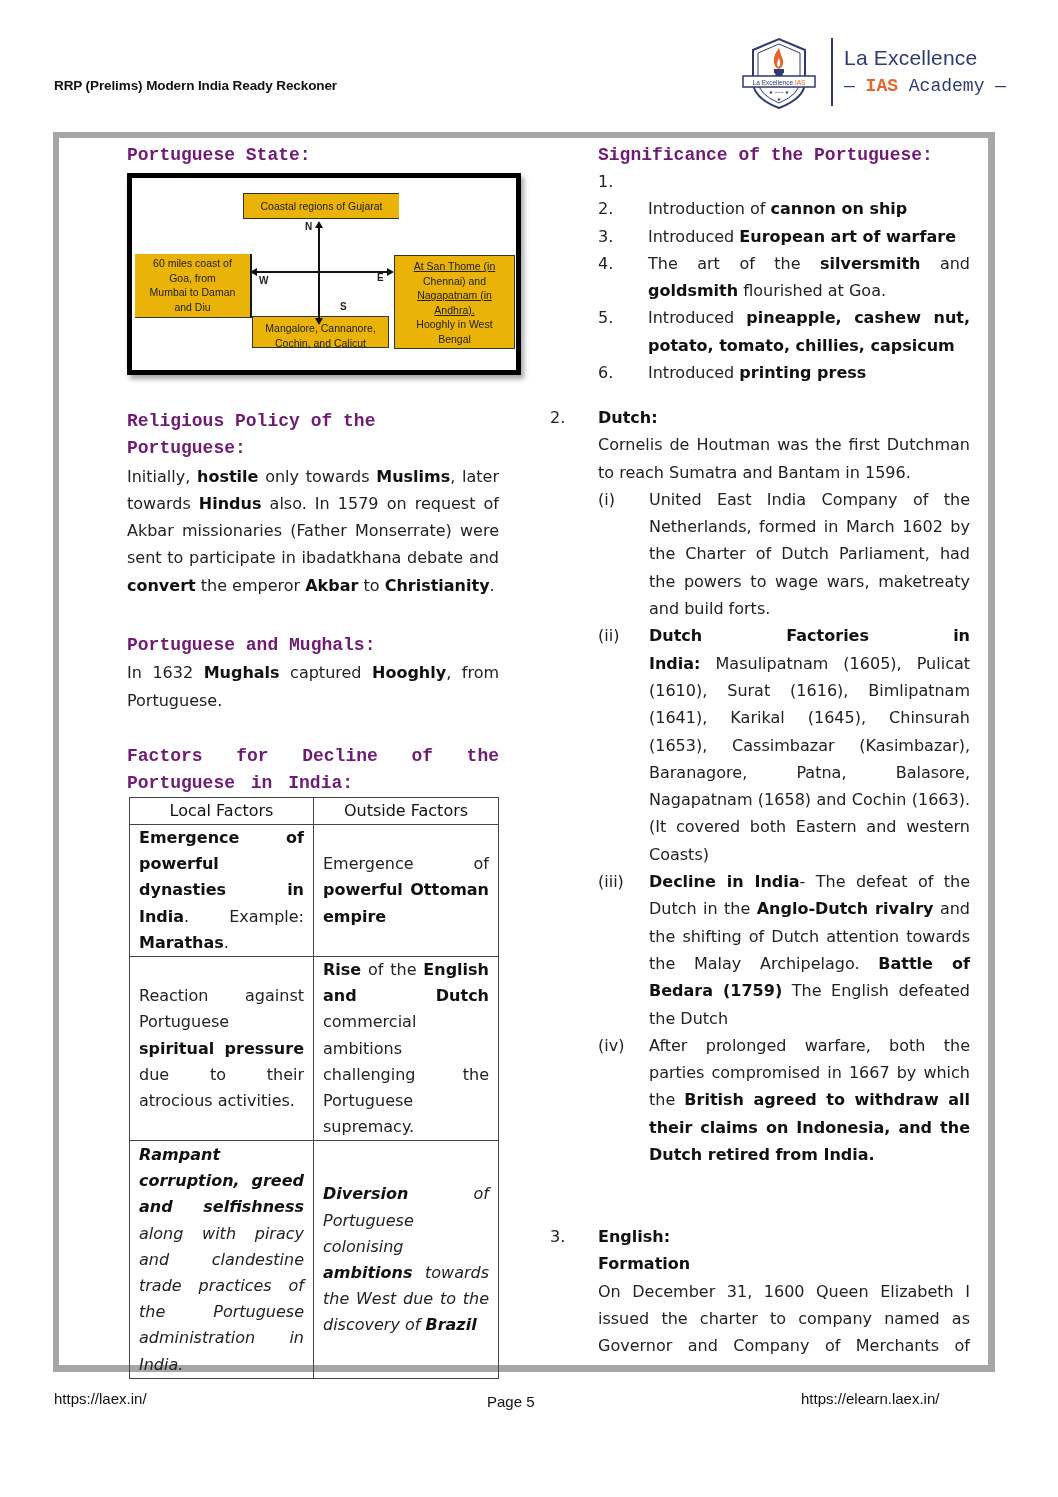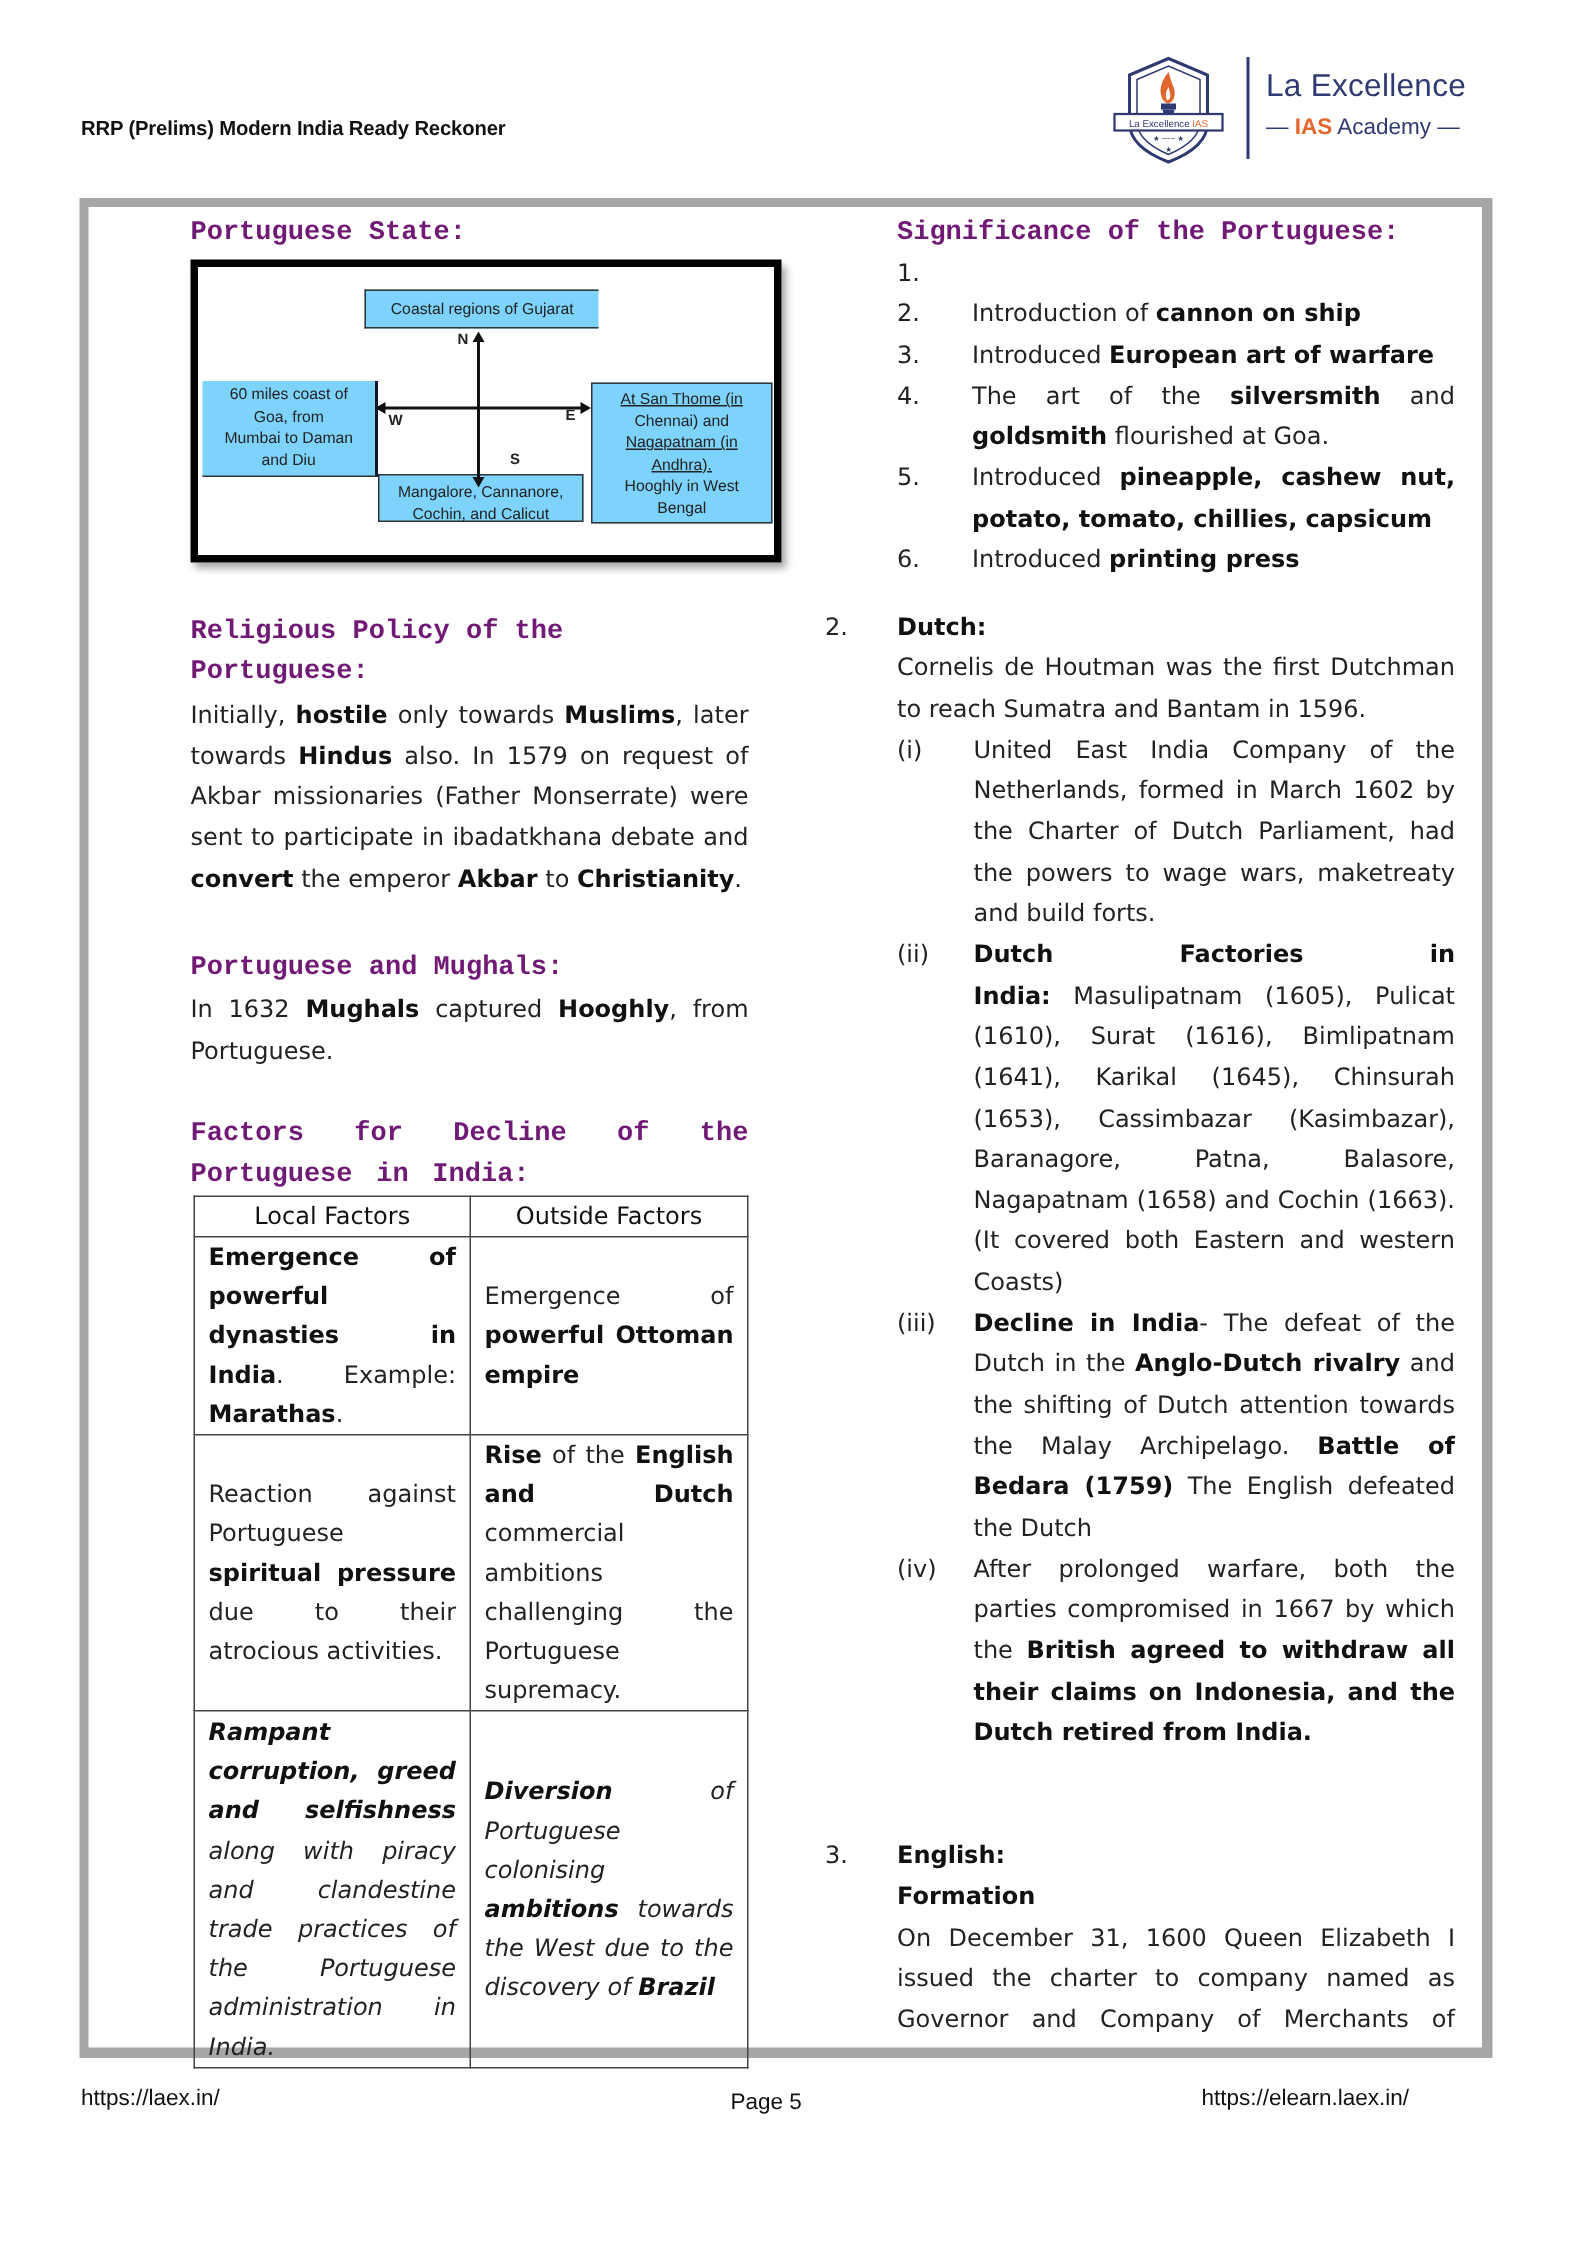--- a/index.html
+++ b/index.html
@@ -5,35 +5,35 @@
   * { box-sizing: border-box; margin: 0; padding: 0; }
   html, body { width: 1058px; height: 1497px; background: #ffffff; overflow: hidden; }
   body { position: relative; font-family: "DejaVu Sans", "Liberation Sans", sans-serif; color: #1a1a1a; }
 
   .header-title { position: absolute; left: 54px; top: 78px; font-family: "Liberation Sans", sans-serif; font-weight: bold; font-size: 13.5px; color: #111; letter-spacing: -0.1px; }
 
   .logo { position: absolute; left: 740px; top: 36px; width: 260px; height: 74px; }
   .logo-badge { position: absolute; left: 0; top: 0; width: 78px; height: 74px; }
   .logo-divider { position: absolute; left: 91px; top: 2px; width: 2px; height: 68px; background: #2f3a72; }
   .logo-name { position: absolute; left: 104px; top: 10px; font-family: "Liberation Sans", sans-serif; font-size: 21px; color: #2f3a72; letter-spacing: 0.2px; white-space: nowrap; }
-  .logo-sub { position: absolute; left: 104px; top: 40px; font-family: Liberation Sans, sans-serif; font-size: 15px; color: #2f3a72; white-space: nowrap; }
+  .logo-sub { position: absolute; left: 104px; top: 40px; font-family: Liberation Mono, monospace; font-size: 18px; color: #2f3a72; white-space: nowrap; }
   .logo-sub .ias { color: #e2672c; font-weight: bold; }
 
   .frame { position: absolute; left: 53px; top: 132px; width: 942px; height: 1240px; border: 7px solid #a6a6a6; border-top-width: 6px; border-left-width: 6px; background: #fff; }
 
   .content { position: absolute; font-size: 16px; line-height: 27.3px; color: #222; }
   .content .m { font-weight: 600; color: #111; }
   .just { text-align: justify; text-align-last: left; }
   .h { font-weight: bold; color: #701a75; font-size: 18px; font-family: Liberation Mono, monospace; }
 
   .left-col { left: 127px; top: 142px; width: 372px; }
 
   
   .diagram { position: absolute; left: 127px; top: 173px; width: 394px; height: 202px; border: 5px solid #000; background: #fff; box-shadow: 3px 4px 5px rgba(0,0,0,0.35); font-family: "Liberation Sans", sans-serif; font-size: 10.5px; line-height: 14.5px; color: #222; }
-  .dbox { position: absolute; background: #7dd3fc; text-align: center; }
+  .dbox { position: absolute; background: #eab308; text-align: center; }
   .dbox.north { left: 111px; top: 15px; width: 156px; height: 26px; border-top: 1px solid #333; border-bottom: 1px solid #333; border-left: 1px solid #333; padding-top: 5px; }
   .dbox.west { left: 3px; top: 76px; width: 117px; height: 64px; border-right: 2px solid #0f172a; border-bottom: 1px solid #333; padding-top: 2px; }
   .dbox.east { left: 262px; top: 77px; width: 121px; height: 94px; border: 1px solid #333; padding-top: 3px; }
   .dbox.east u { text-decoration: underline; }
   .dbox.south { left: 120px; top: 138px; width: 137px; height: 32px; border: 1px solid #333; padding-top: 4px; }
   .axis-v { position: absolute; left: 186px; top: 47px; width: 2px; height: 96px; background: #111; }
   .axis-h { position: absolute; left: 121px; top: 93px; width: 136px; height: 2px; background: #111; }
   .arrow { position: absolute; width: 0; height: 0; border-style: solid; }
   .arrow.up { left: 183px; top: 43px; border-width: 0 4px 7px 4px; border-color: transparent transparent #111 transparent; }
   .arrow.down { left: 183px; top: 140px; border-width: 7px 4px 0 4px; border-color: #111 transparent transparent transparent; }

